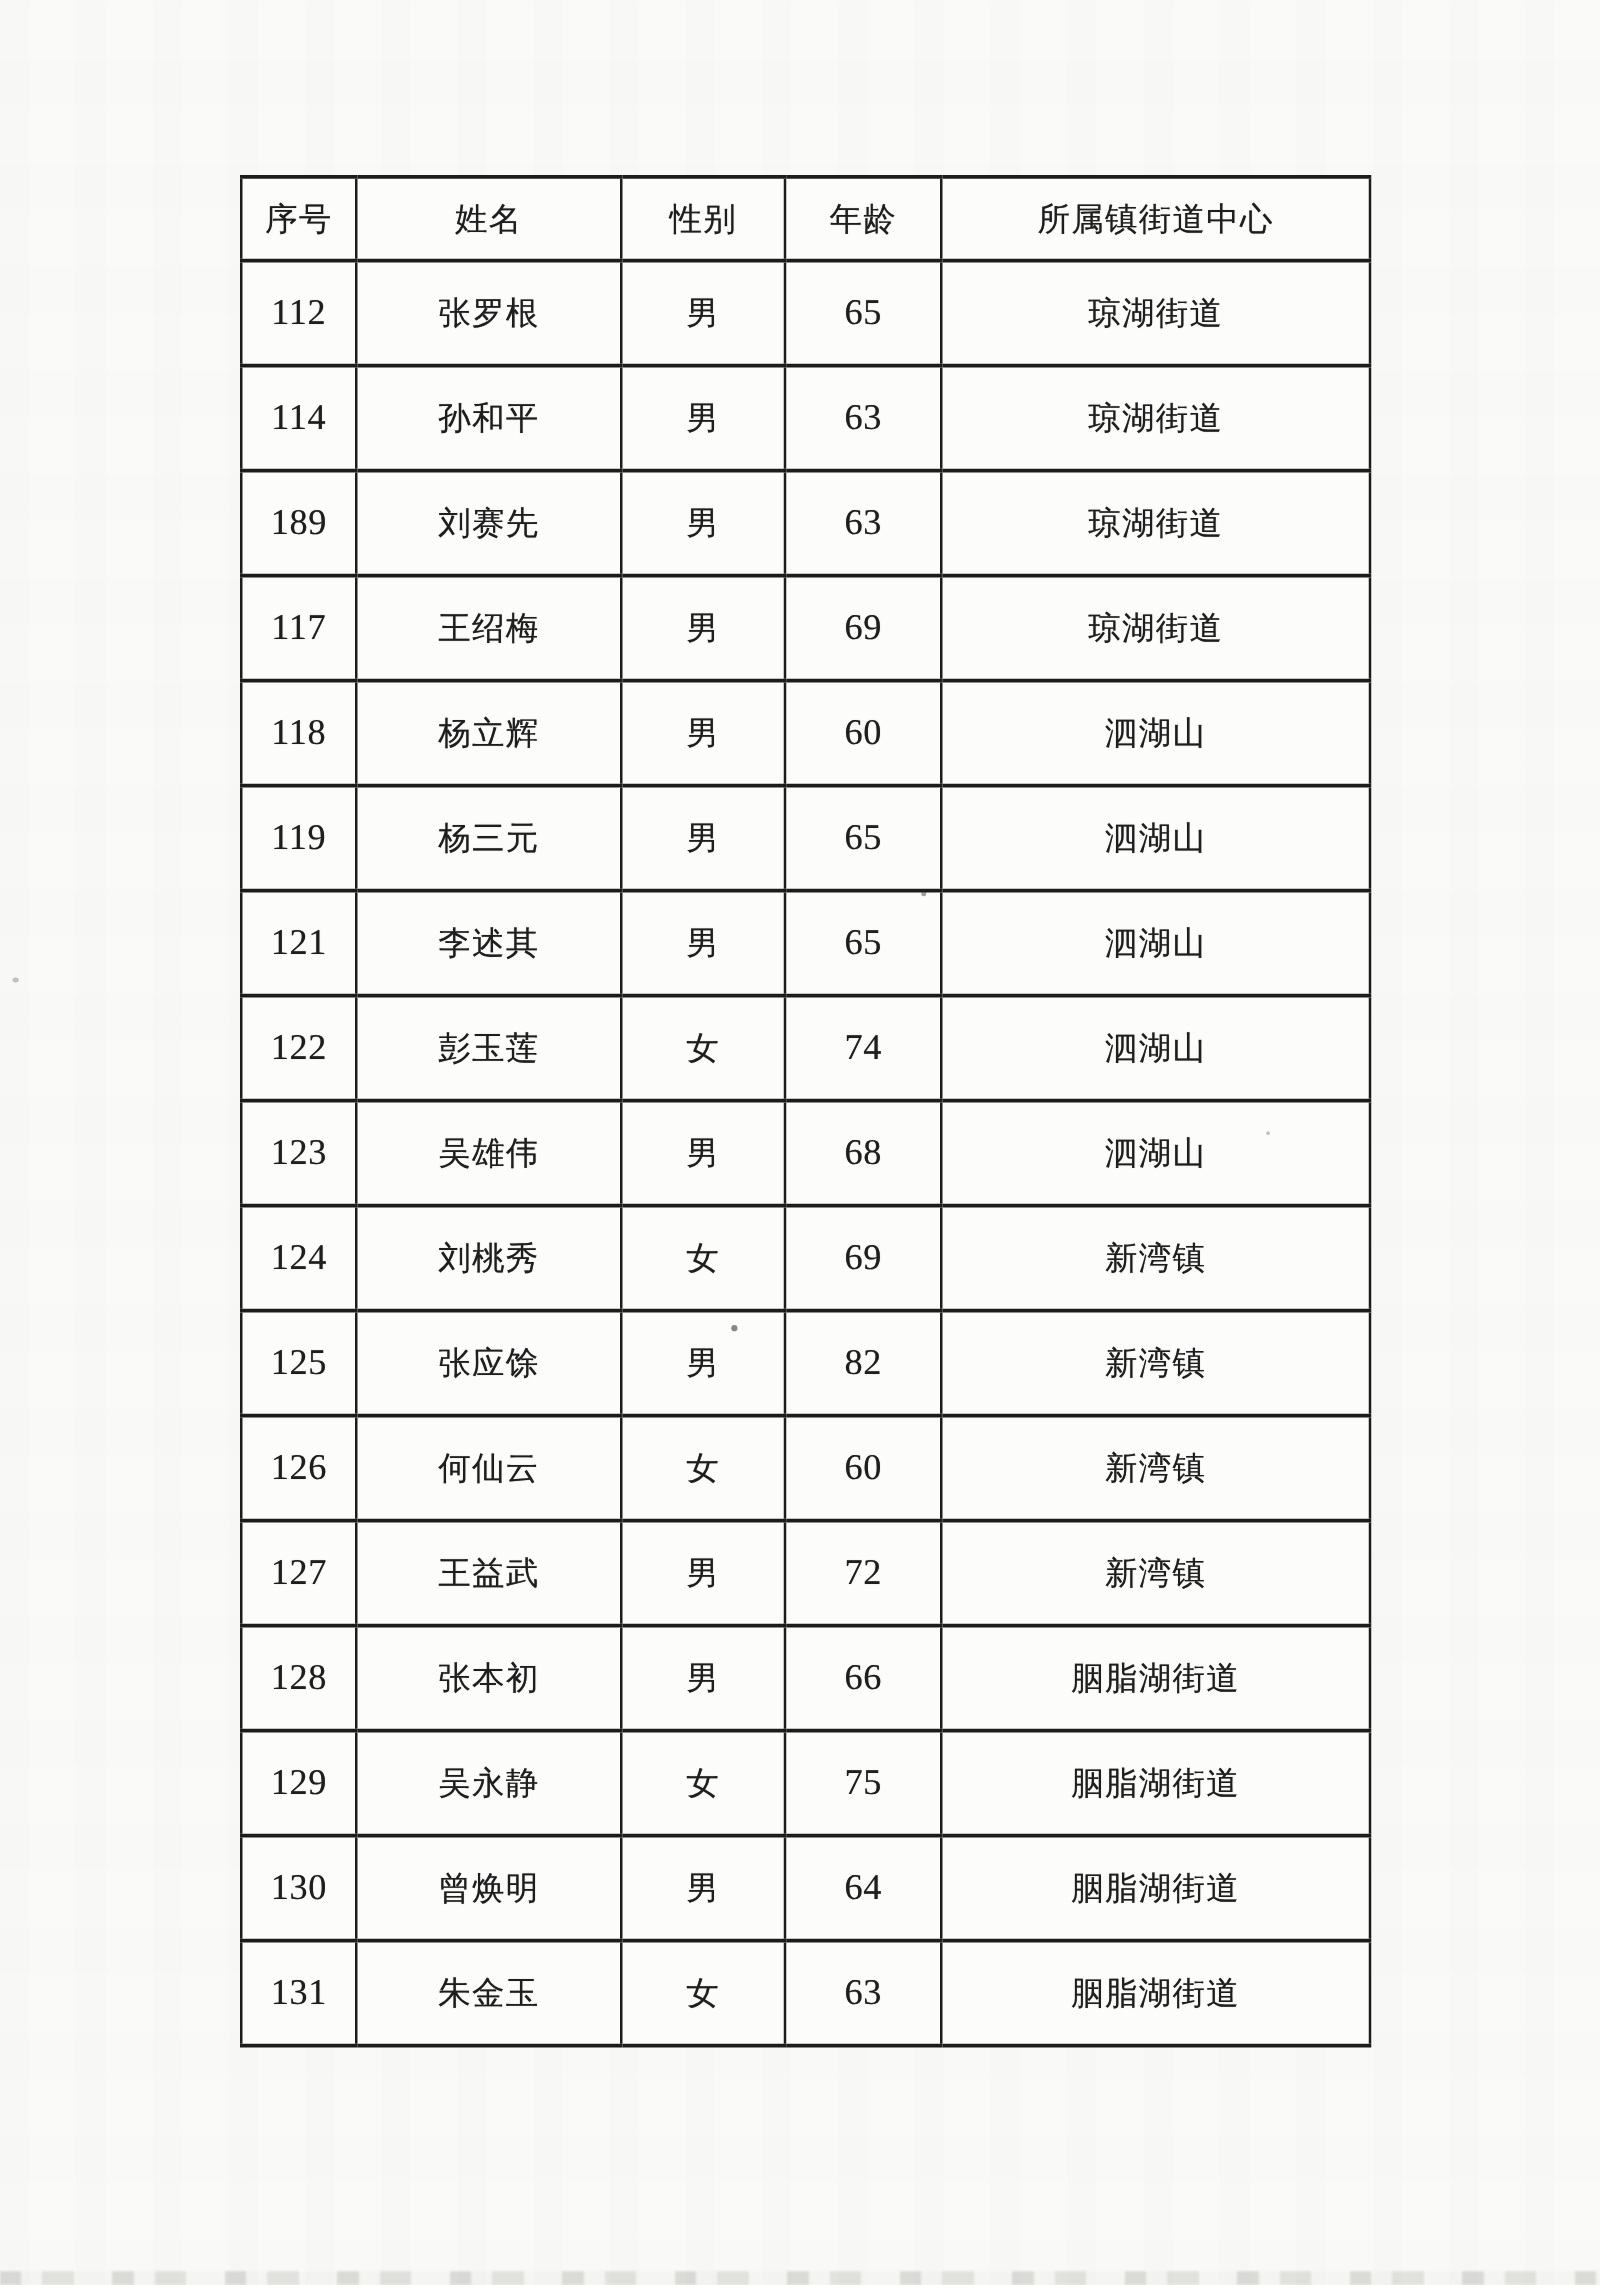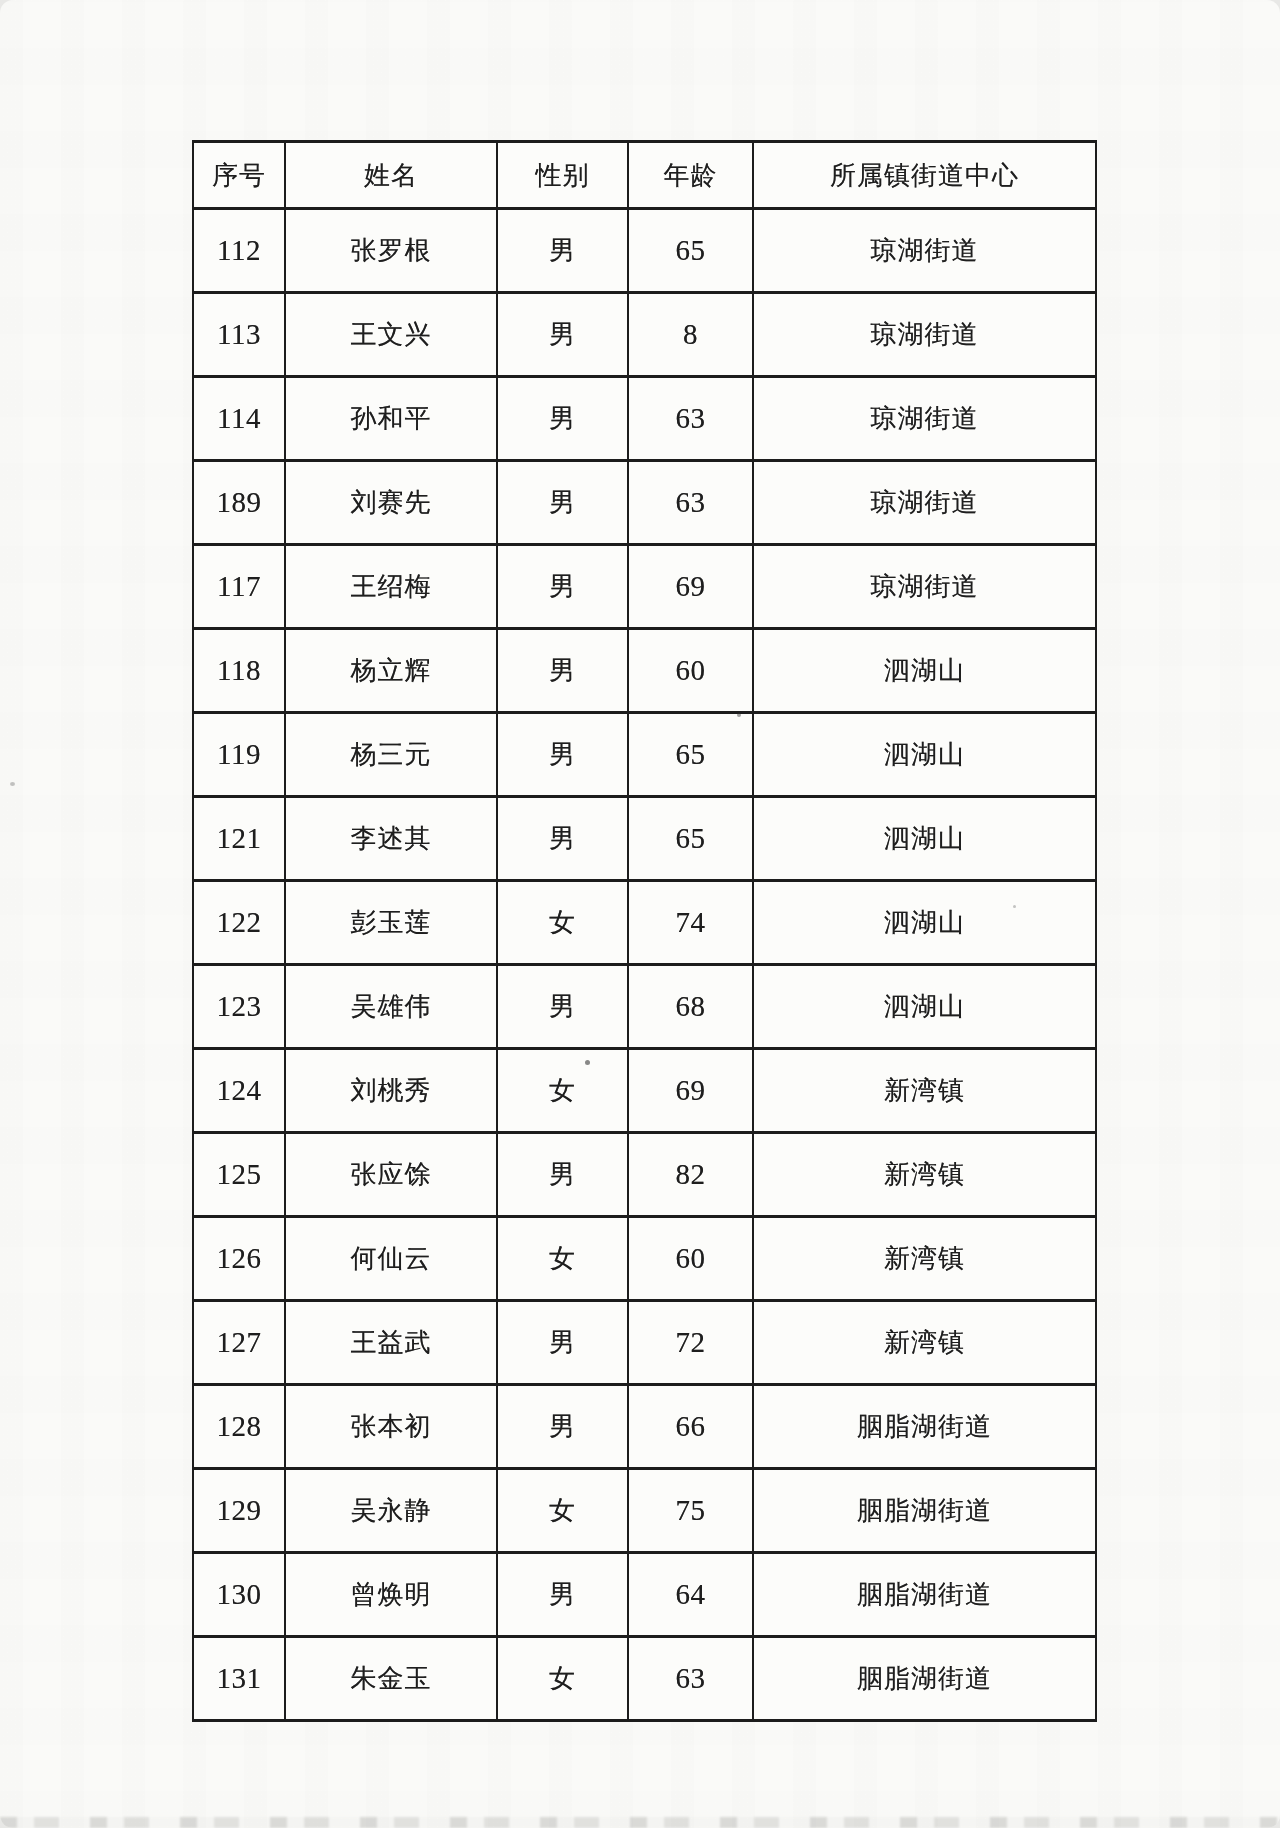--- a/index.html
+++ b/index.html
@@ -7,21 +7,20 @@
     font-family: "Liberation Serif", "DejaVu Serif", serif;
     background: #e8e8e6;
   }
   .page {
     position: relative;
     width: 1280px;
     height: 1828px;
     margin: 0 auto;
     background: #fafaf8;
     overflow: hidden;
-    border-radius: 13px;
   }
   
   .page::before {
     content: "";
     position: absolute; inset: 0;
     background:
       repeating-linear-gradient(90deg, rgba(0,0,0,0.006) 0 23px, rgba(255,255,255,0.012) 23px 61px),
       repeating-linear-gradient(0deg, rgba(0,0,0,0.005) 0 37px, rgba(255,255,255,0.01) 37px 83px);
     pointer-events: none;
   }
@@ -101,27 +100,20 @@
     </thead>
     <tbody>
         <tr>
       <td class="c-num">112</td>
       <td>张罗根</td>
       <td>男</td>
       <td class="c-num">65</td>
       <td>琼湖街道</td>
     </tr>
         <tr>
-      <td class="c-num">113</td>
-      <td>王文兴</td>
-      <td>男</td>
-      <td class="c-num">8</td>
-      <td>琼湖街道</td>
-    </tr>
-        <tr>
       <td class="c-num">114</td>
       <td>孙和平</td>
       <td>男</td>
       <td class="c-num">63</td>
       <td>琼湖街道</td>
     </tr>
         <tr>
       <td class="c-num">189</td>
       <td>刘赛先</td>
       <td>男</td>

